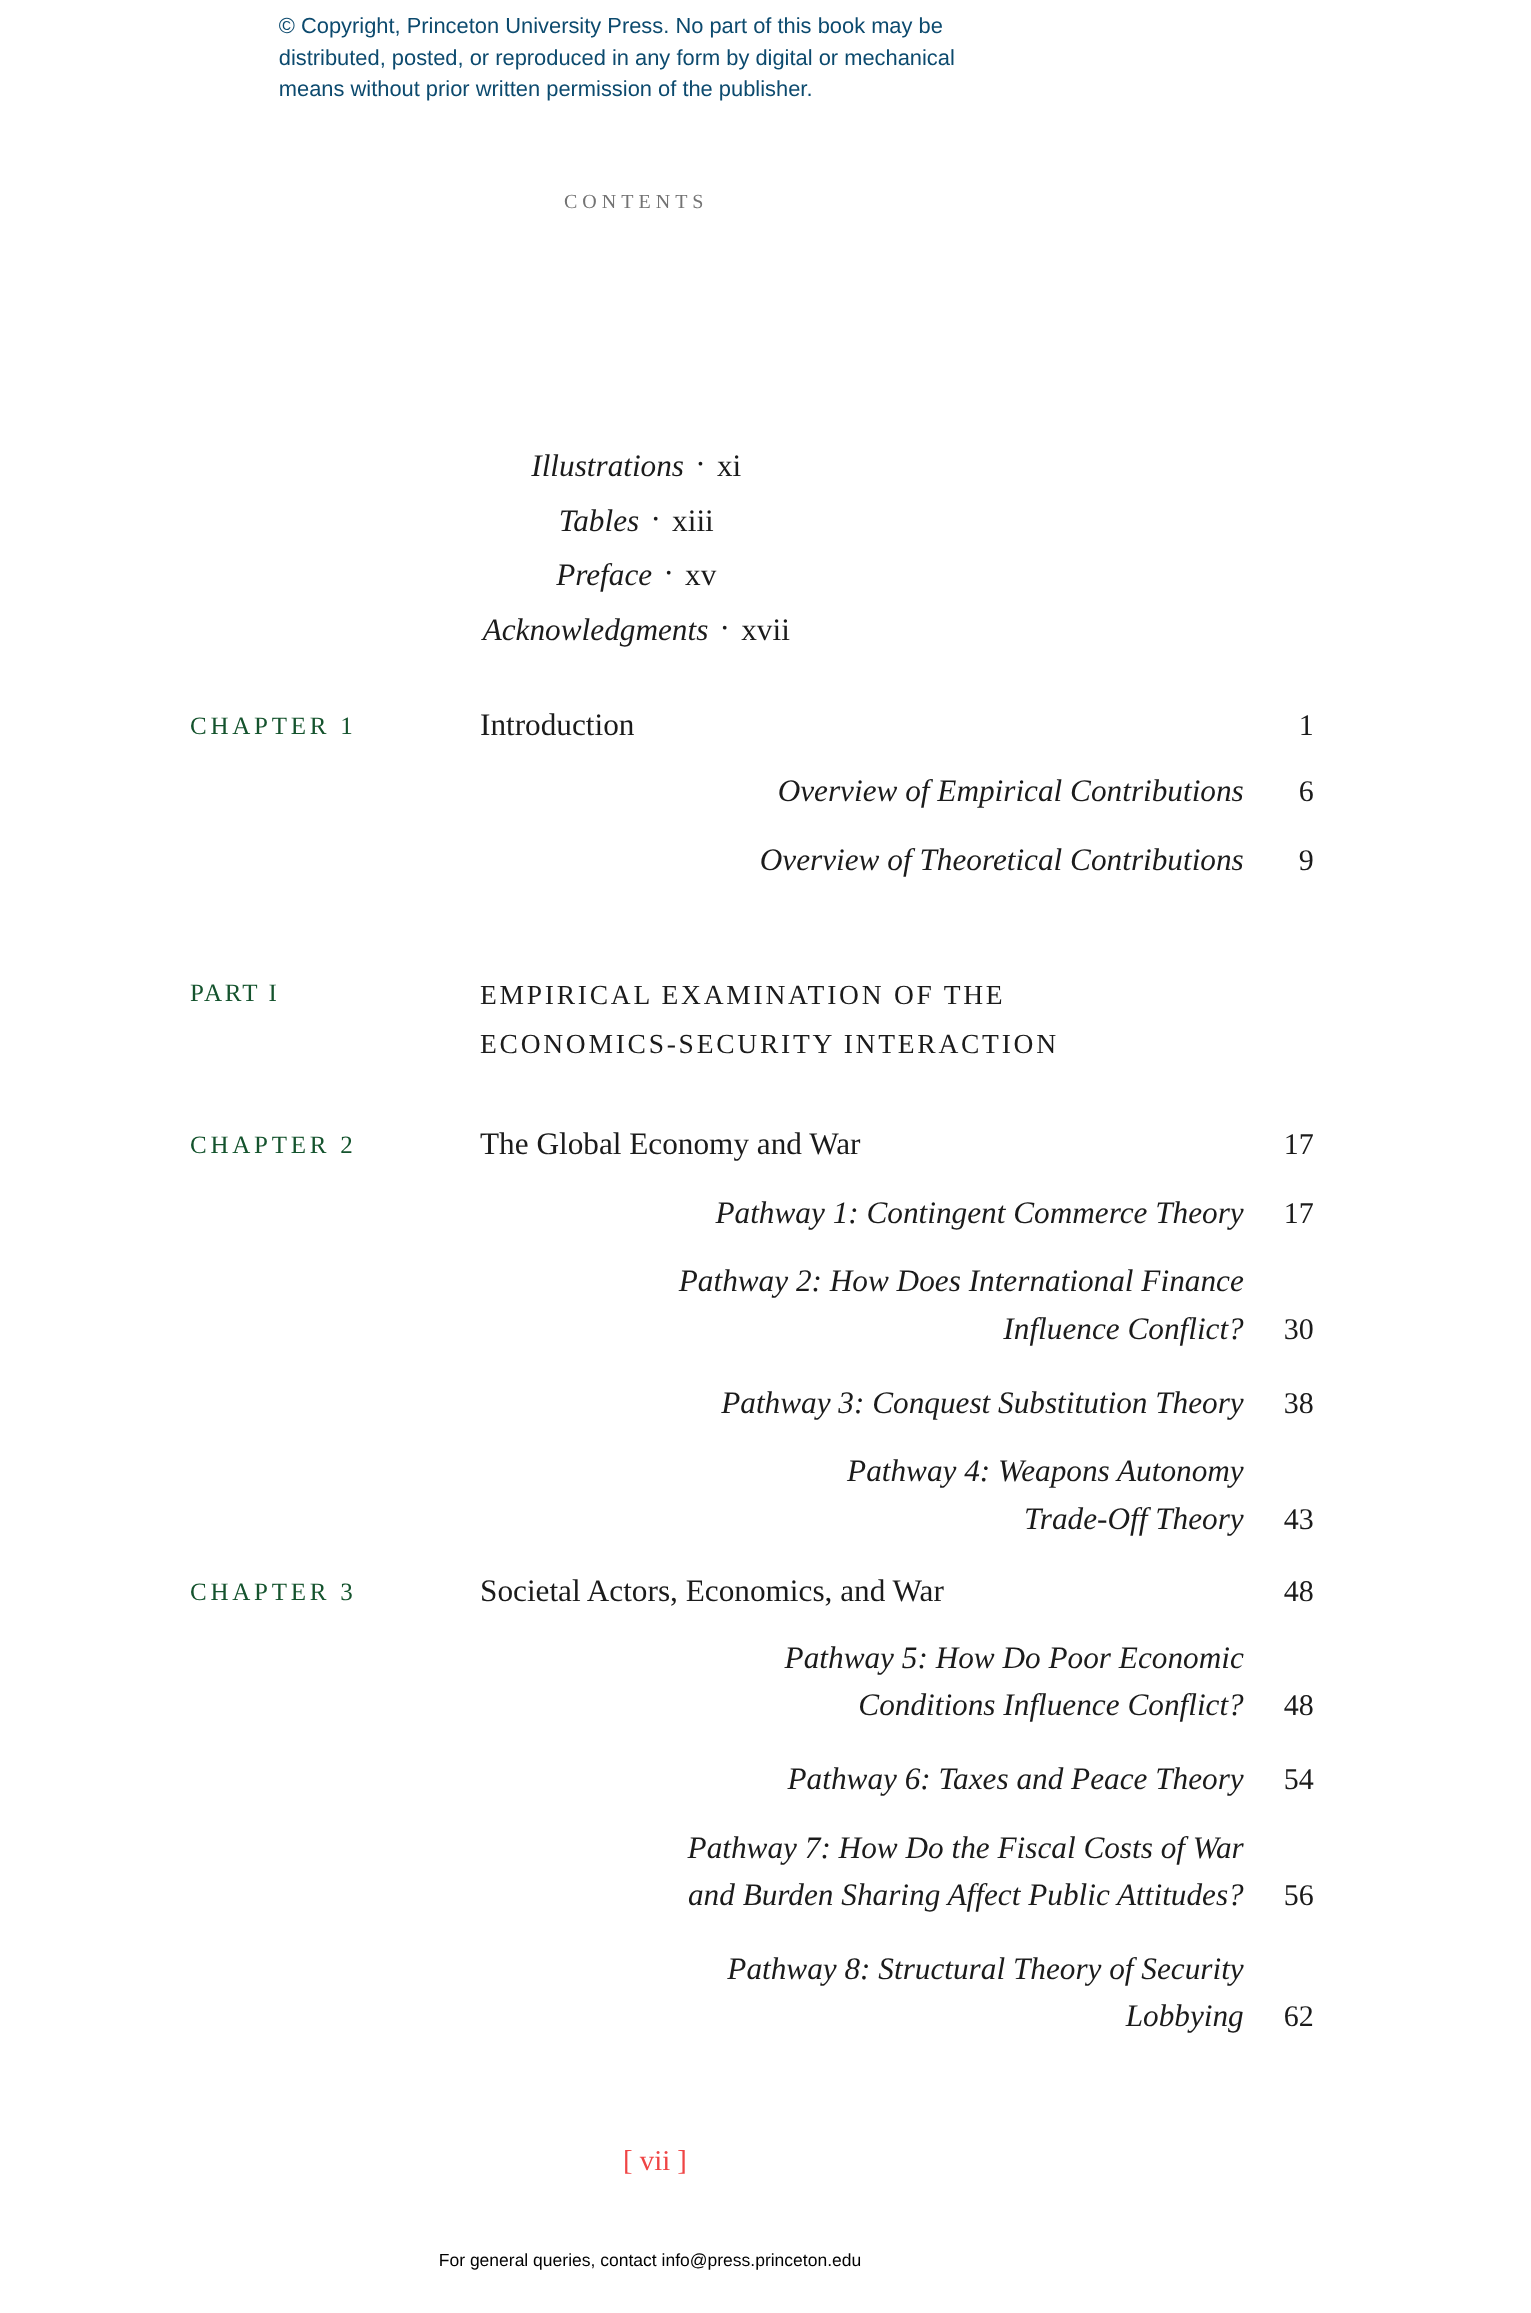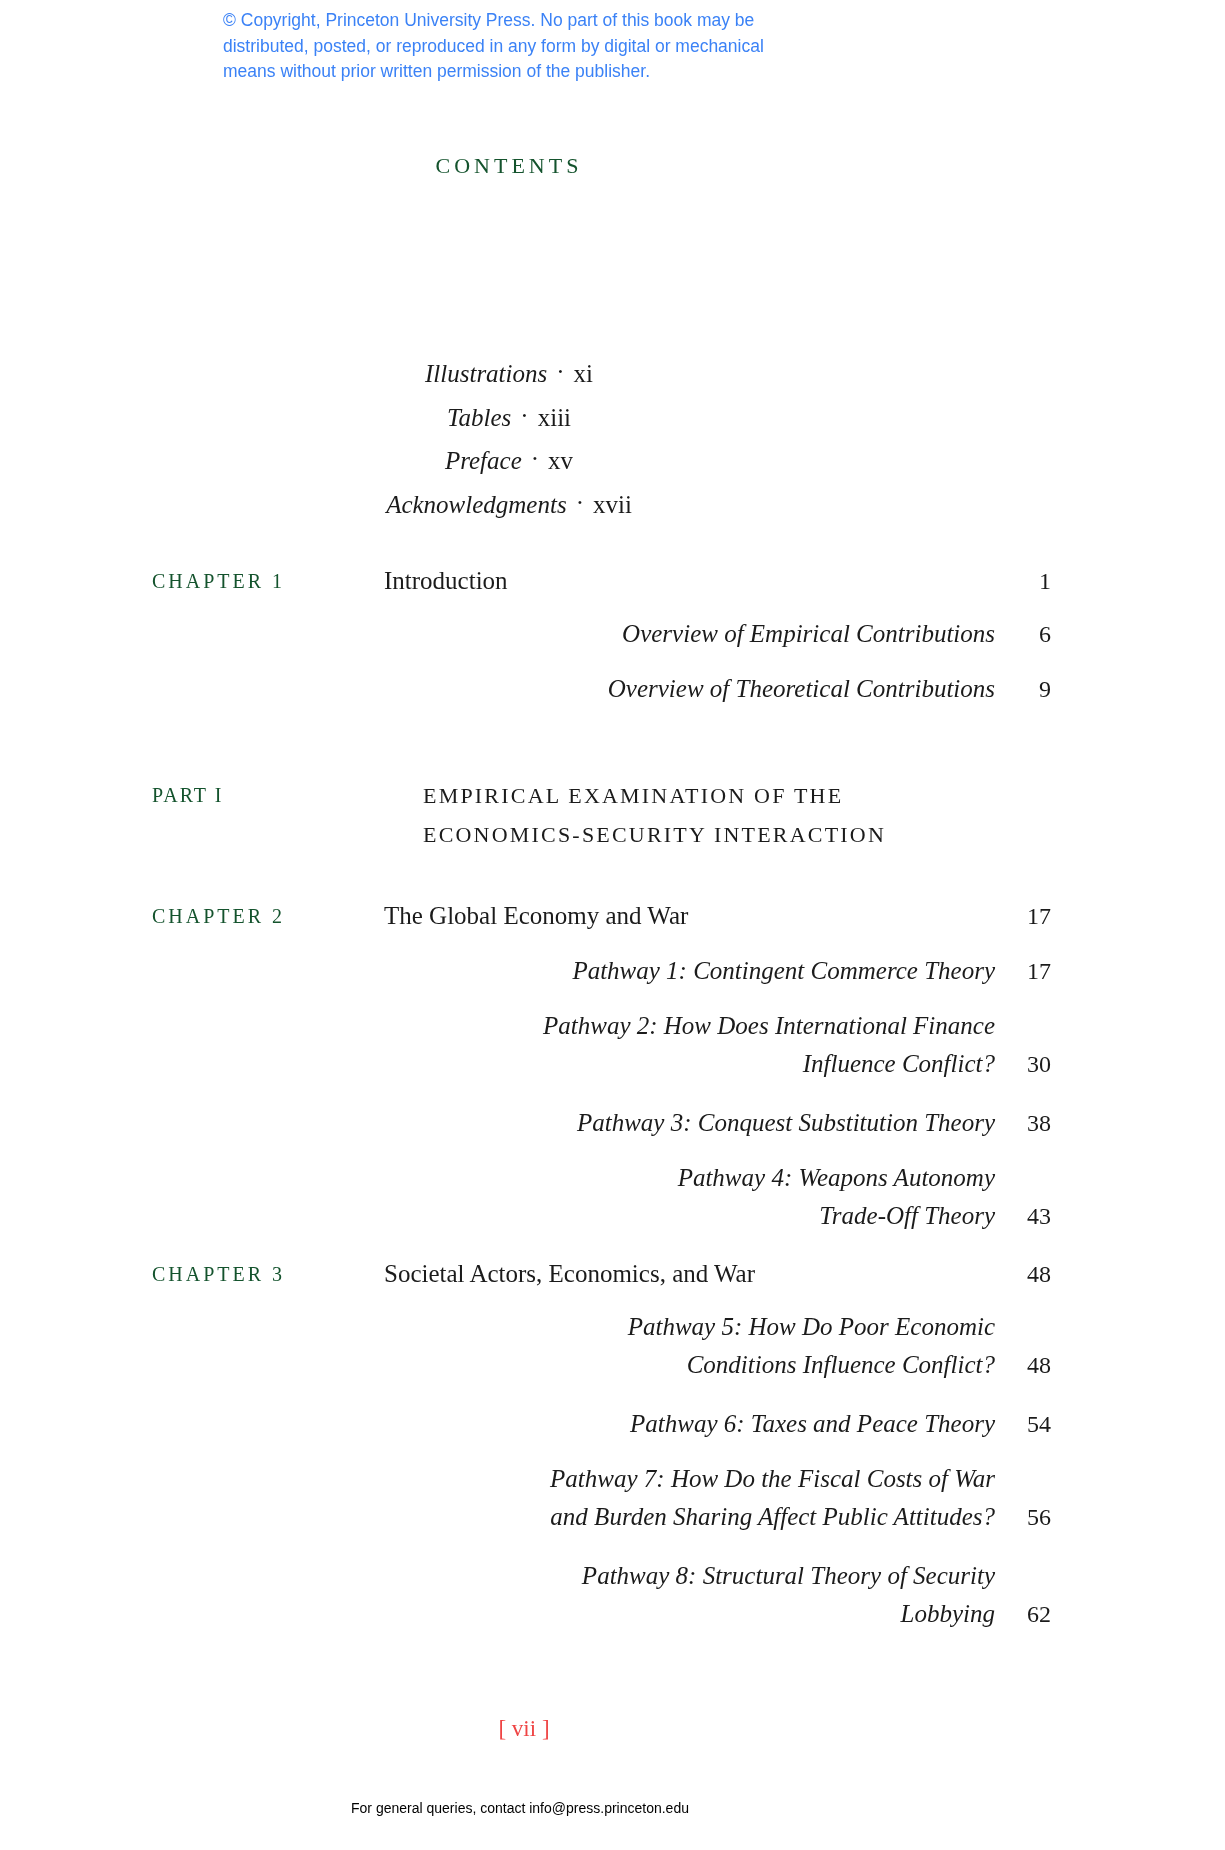--- a/index.html
+++ b/index.html
@@ -8,27 +8,27 @@
     position: relative;
     background: #ffffff;
     color: #1b1b1b;
     font-family: "Liberation Serif", serif;
     overflow: hidden;
   }
 
   .copyright {
     position: absolute; left: 223px; top: 8px; width: 660px;
     font-family: "Liberation Sans", sans-serif;
-    font-size: 17.5px; line-height: 25.5px; color: #3b82f6;
+    font-size: 17.5px; line-height: 25.5px; color: #0c4a6e;
   }
 
   .contents-title {
     position: absolute; left: 0; top: 153px; width: 1018px;
     text-align: center;
-    font-size: 22px; letter-spacing: 4px; color: #14532d;
+    font-size: 16px; letter-spacing: 4px; color: #737373;
   }
 
   .front-matter { position: absolute; left: 0; top: 352px; width: 1018px; text-align: center; }
   .fm-line { font-size: 25px; line-height: 43.5px; }
   .fm-label { font-style: italic; }
   .fm-sep { font-style: normal; padding: 0 9px; position: relative; top: -2px; }
   .fm-page { font-style: normal; }
 
   .toc { position: absolute; left: 152px; top: 562px; width: 899px; }
   .row { display: flex; align-items: flex-start; margin-bottom: 17px; }
@@ -43,21 +43,21 @@
   .row.part .col-label { letter-spacing: 2px; }
   .row.part .tline { font-size: 22px; letter-spacing: 2.2px; line-height: 39px; }
   .col-page {
     min-width: 56px; flex: none; text-align: right;
     font-size: 24px; line-height: 38px; align-self: flex-end;
   }
 
   .mb-sm { margin-bottom: 15px; }
   .mb-lg { margin-bottom: 21px; }
   .mt-part { margin-top: 68px; }
-  .mb-part { margin-bottom: 43px; gap: 39px; }
+  .mb-part { margin-bottom: 43px; }
   .mt-ch { margin-top: 20px; }
 
   .folio {
     position: absolute; left: 0; top: 1716px; width: 1048px;
     text-align: center; font-size: 23px; color: #ef4444;
   }
   .footer-note {
     position: absolute; left: 0; top: 1800px; width: 1040px;
     text-align: center;
     font-family: "Liberation Sans", sans-serif;

